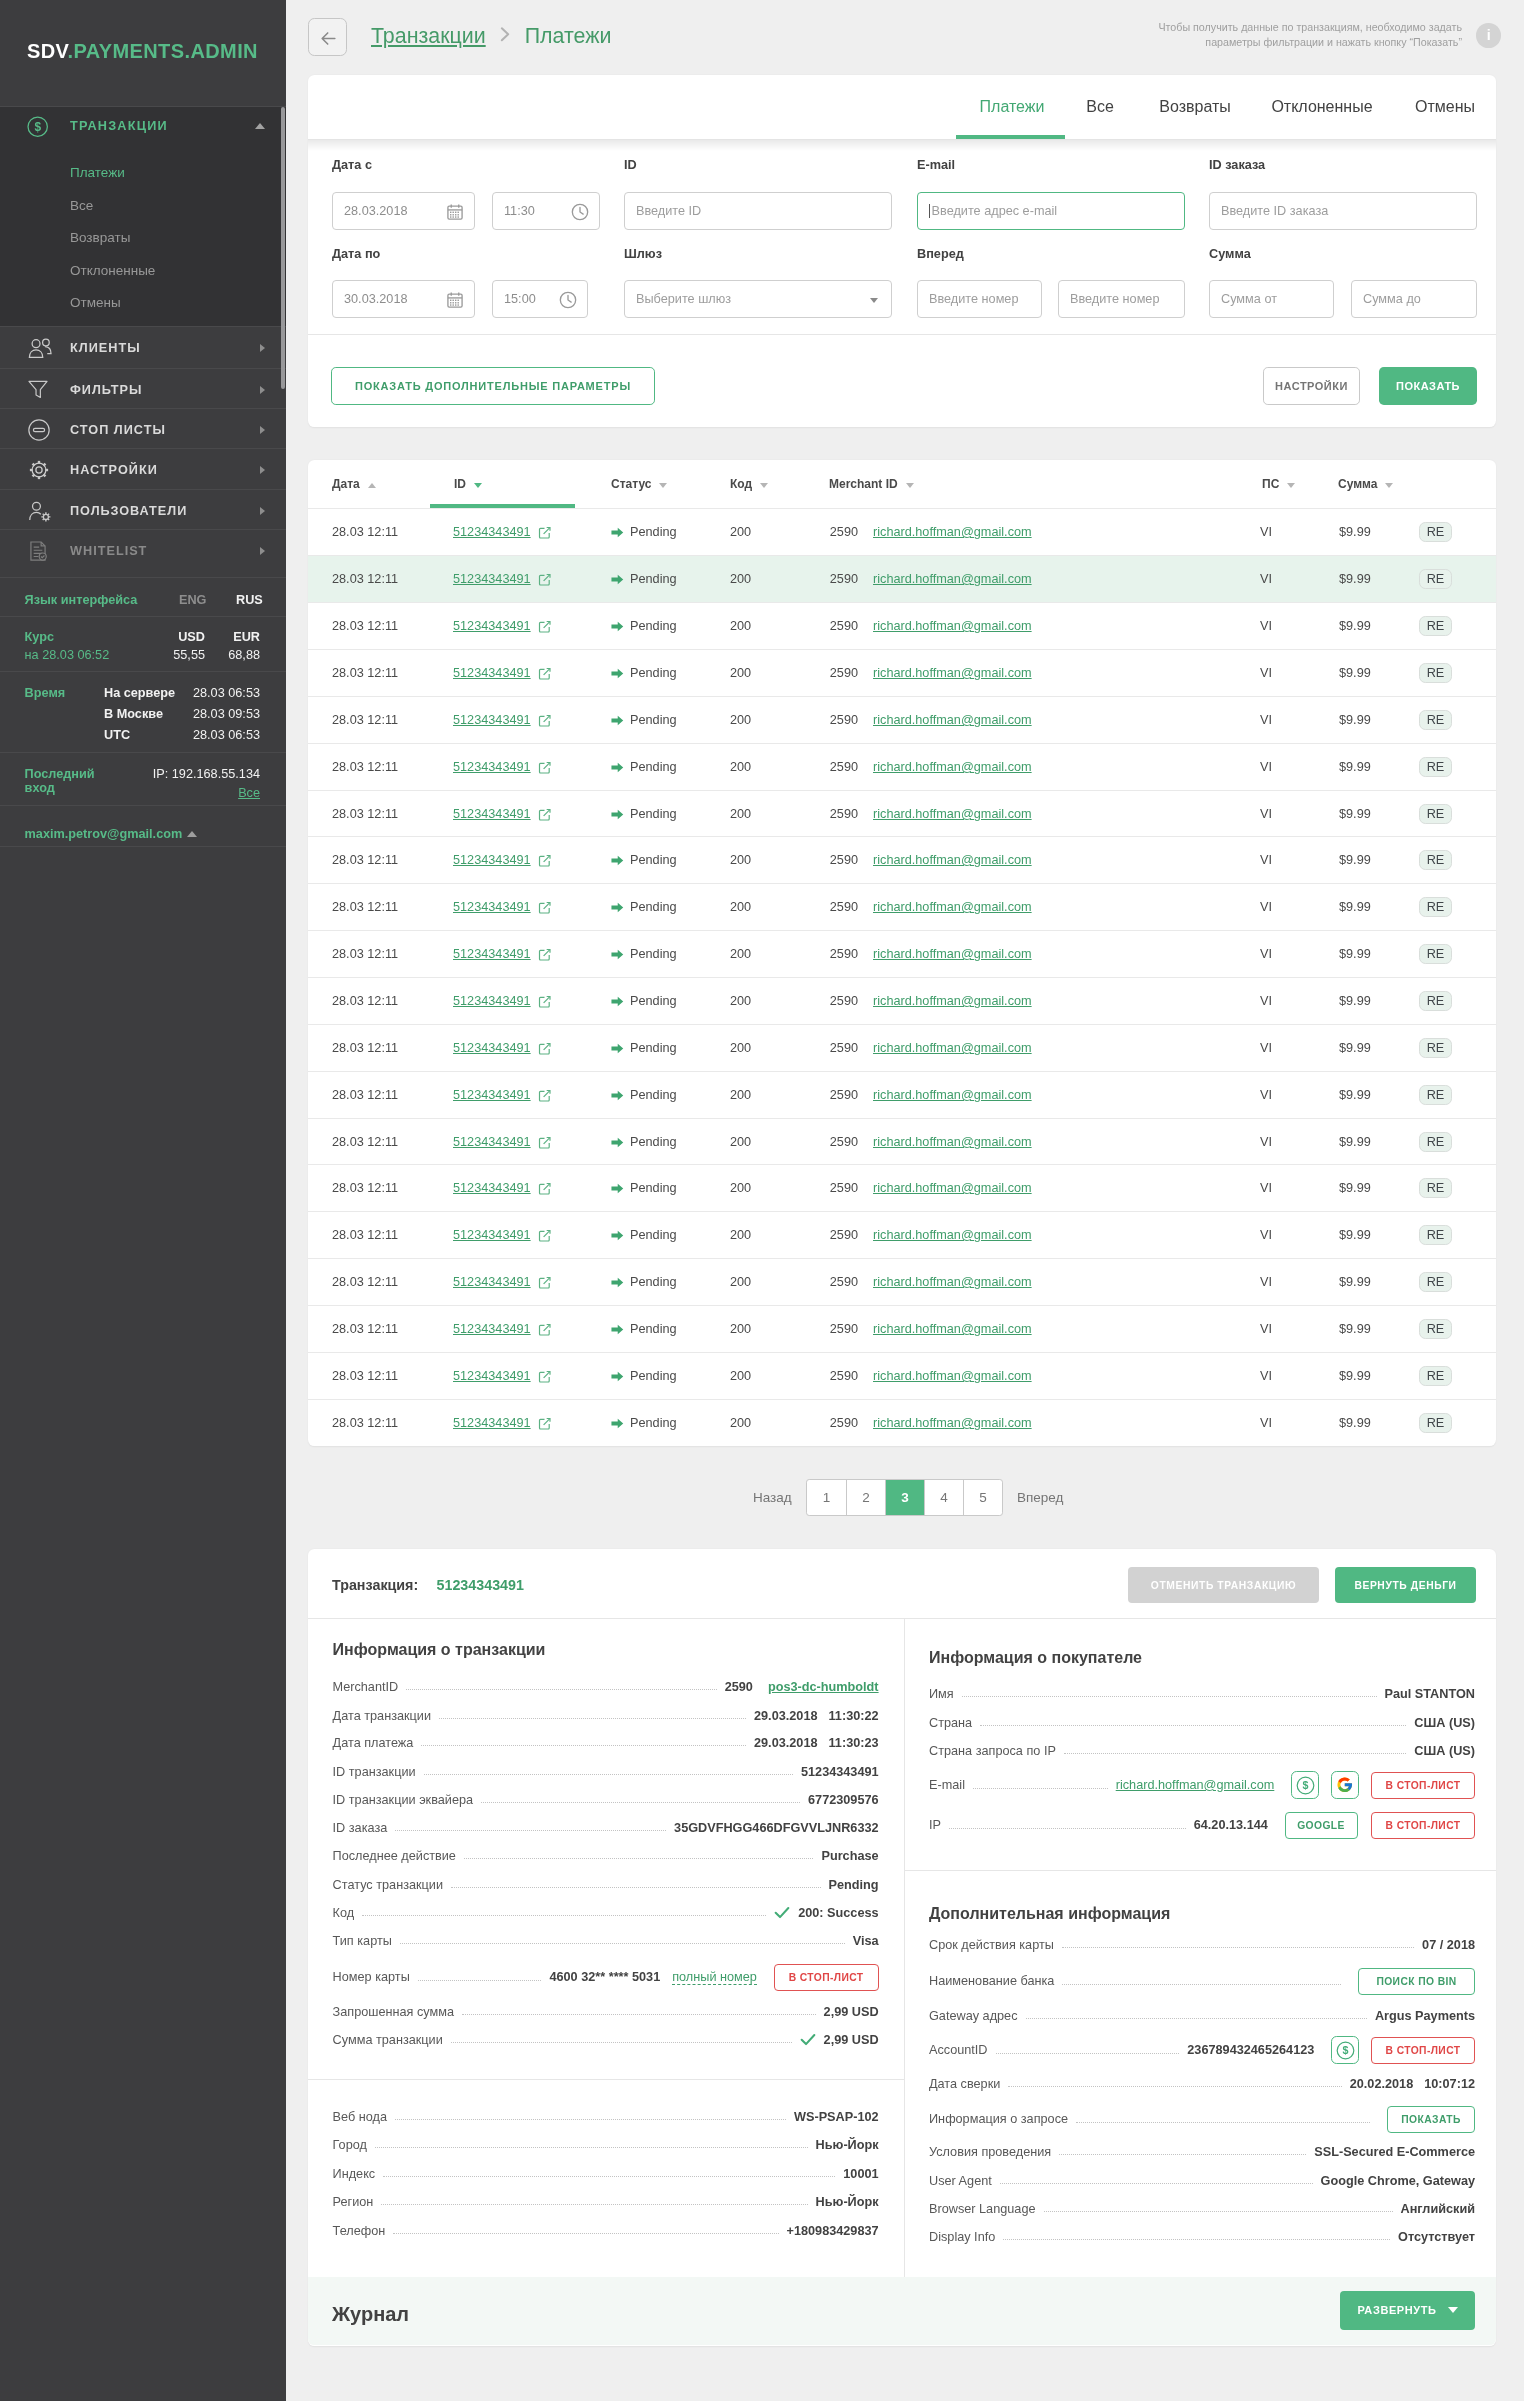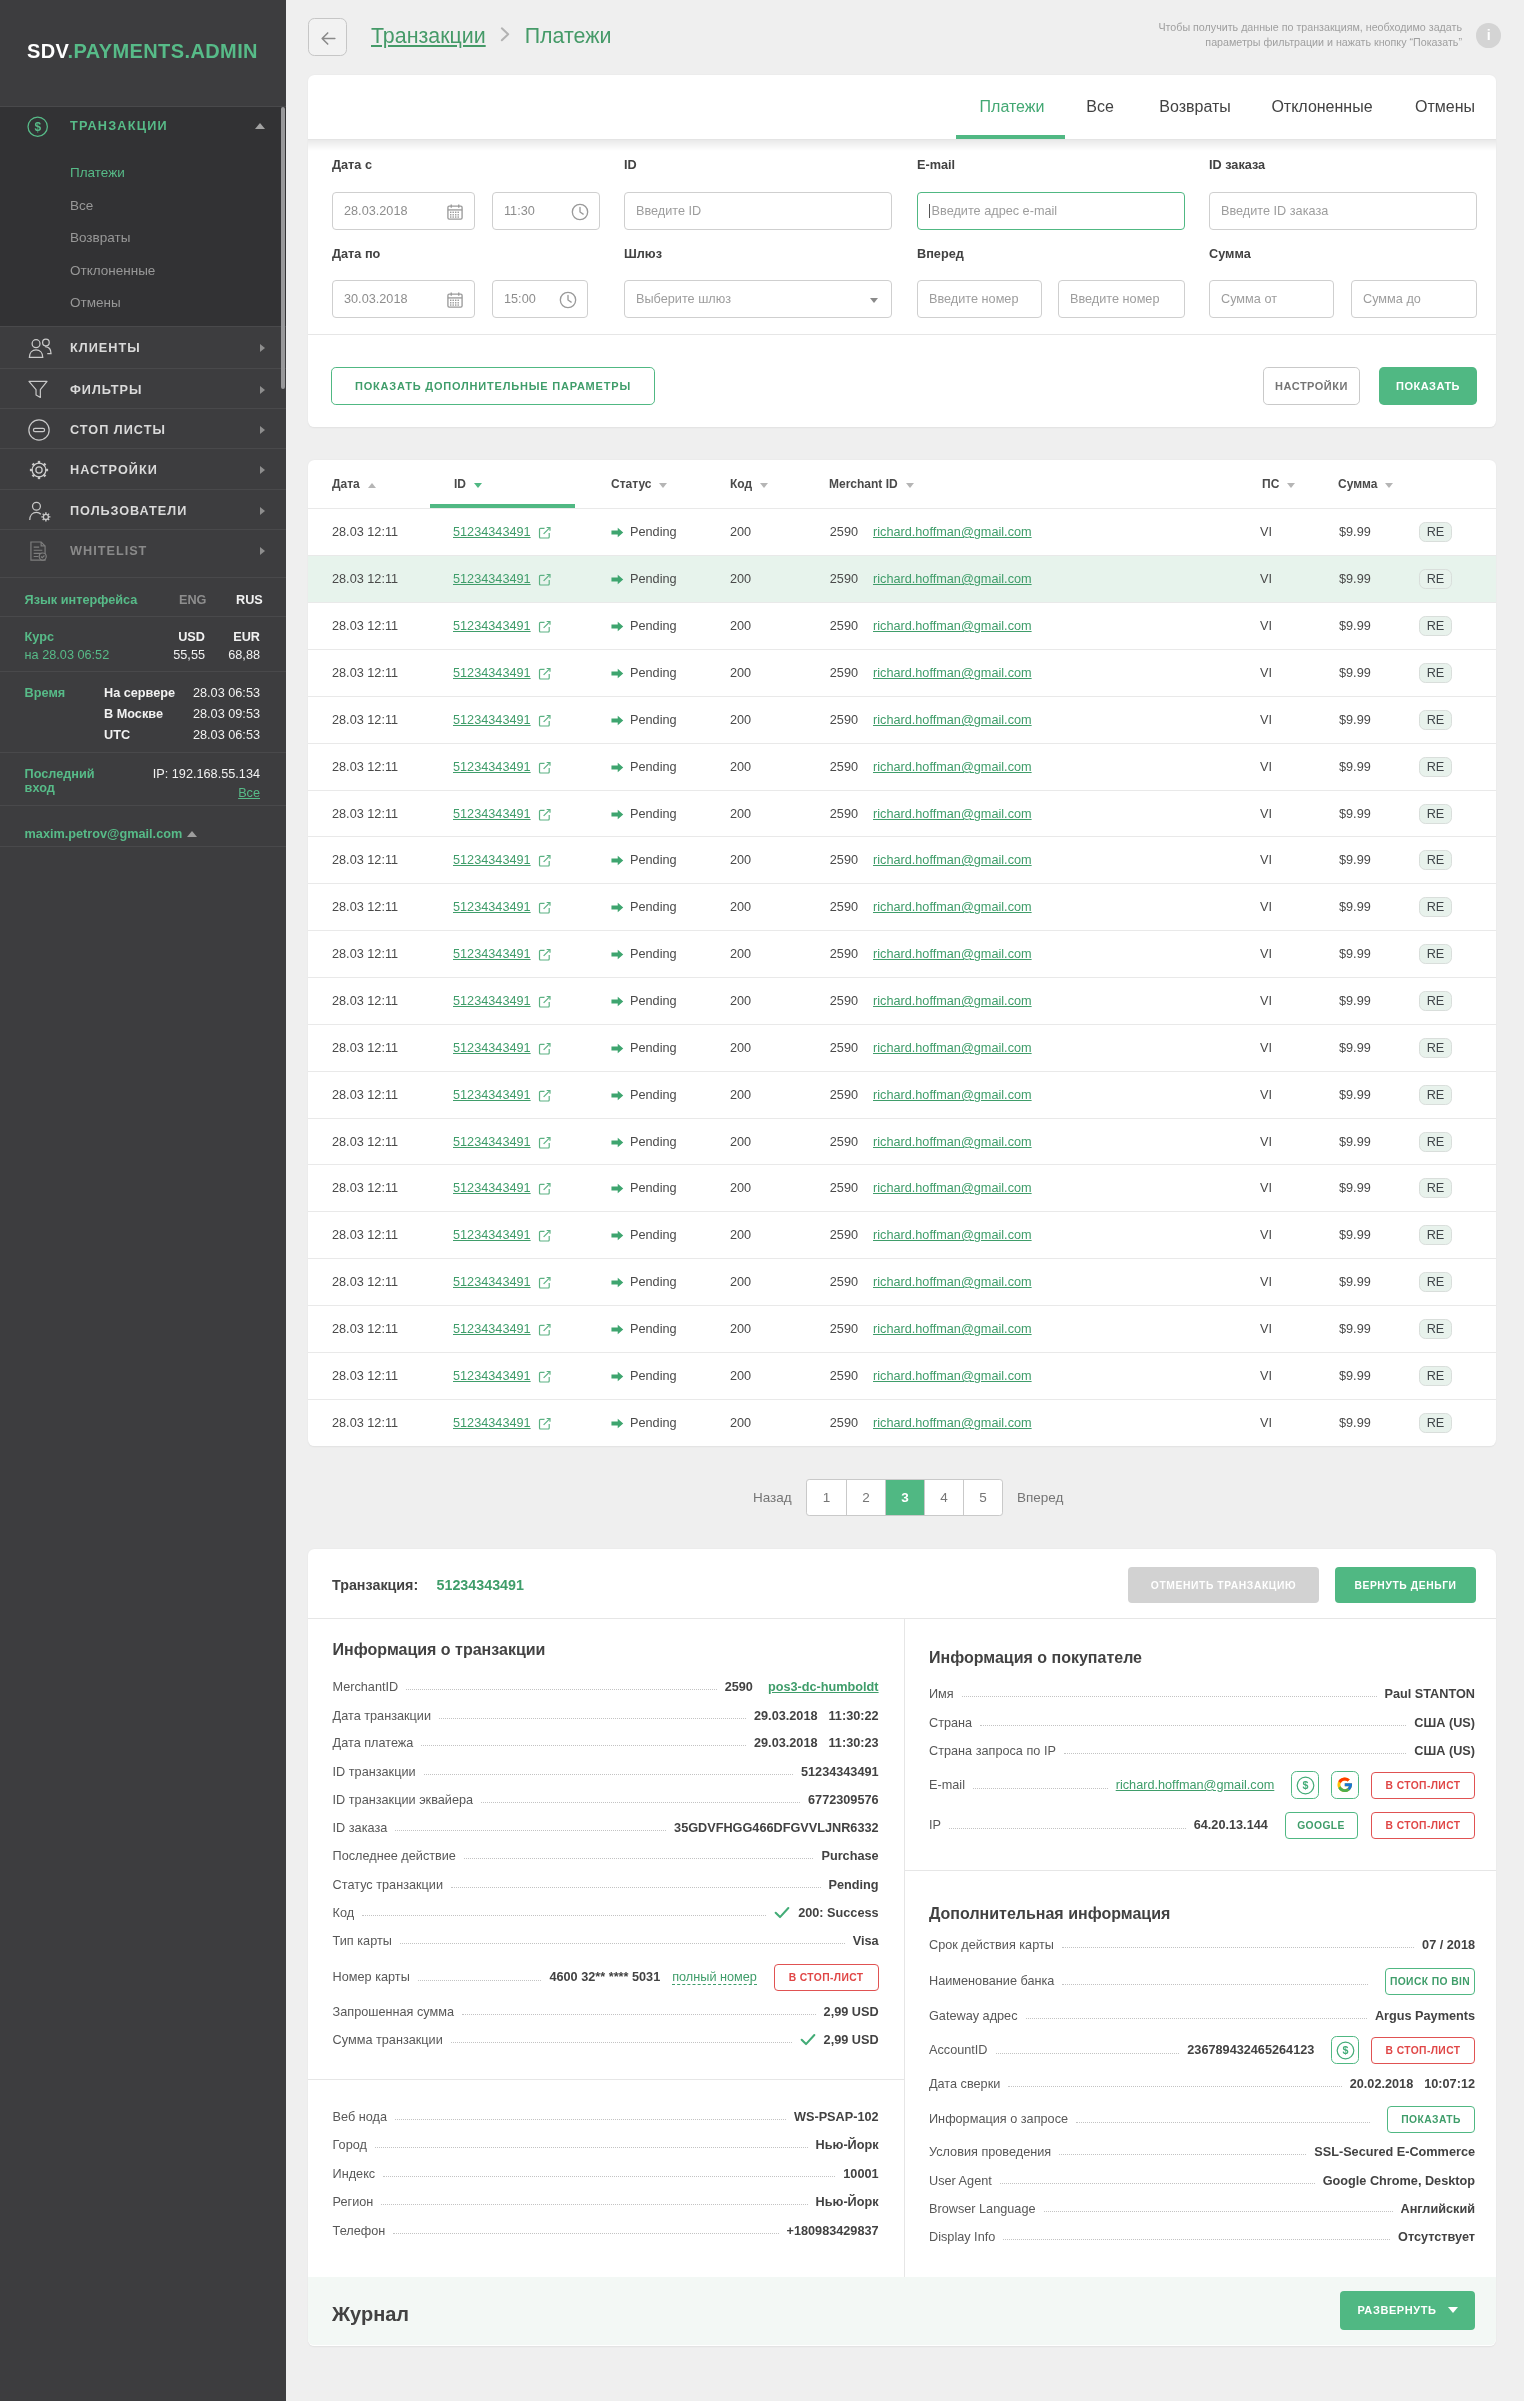--- a/index.html
+++ b/index.html
@@ -936,21 +936,21 @@
   <div style="position:absolute; left:596px; top:321px; width:592px; height:0.8px; background:#e6e6e6;"></div>
   <div class="sect" style="left:621px; top:356px;">Дополнительная информация</div>
   <div class="drow" style="position:absolute; left:621px; top:381px; width:546px; height:29px;">
     <span class="lab">Срок действия карты</span>
       <span class="dots"></span>
       <span class="val">07 / 2018</span>
   </div>
   <div class="drow" style="position:absolute; left:621px; top:415px; width:546px; height:34px;justify-content:flex-end;">
     <span class="lab">Наименование банка</span>
       <span class="dots"></span>
-      <span class="obtn grn" style="margin-left:8.7px; width:90px;">ПОИСК ПО BIN</span>
+      <span class="obtn grn" style="margin-left:8.7px; width:117px;">ПОИСК ПО BIN</span>
   </div>
   <div class="drow" style="position:absolute; left:621px; top:452px; width:546px; height:29px;">
     <span class="lab">Gateway адрес</span>
       <span class="dots"></span>
       <span class="val">Argus Payments</span>
   </div>
   <div class="drow" style="position:absolute; left:621px; top:484px; width:546px; height:34px;">
     <span class="lab">AccountID</span>
       <span class="dots"></span>
       <span class="val">236789432465264123</span>
@@ -973,21 +973,21 @@
       <span class="obtn grn" style="margin-left:8.7px; width:88px;">ПОКАЗАТЬ</span>
   </div>
   <div class="drow" style="position:absolute; left:621px; top:588px; width:546px; height:29px;">
     <span class="lab">Условия проведения</span>
       <span class="dots"></span>
       <span class="val">SSL-Secured E-Commerce</span>
   </div>
   <div class="drow" style="position:absolute; left:621px; top:617px; width:546px; height:29px;">
     <span class="lab">User Agent</span>
       <span class="dots"></span>
-      <span class="val">Google Chrome, Desktop</span>
+      <span class="val">Google Chrome, Gateway</span>
   </div>
   <div class="drow" style="position:absolute; left:621px; top:645px; width:546px; height:29px;">
     <span class="lab">Browser Language</span>
       <span class="dots"></span>
       <span class="val">Английский</span>
   </div>
   <div class="drow" style="position:absolute; left:621px; top:673px; width:546px; height:29px;">
     <span class="lab">Display Info</span>
       <span class="dots"></span>
       <span class="val">Отсутствует</span>

